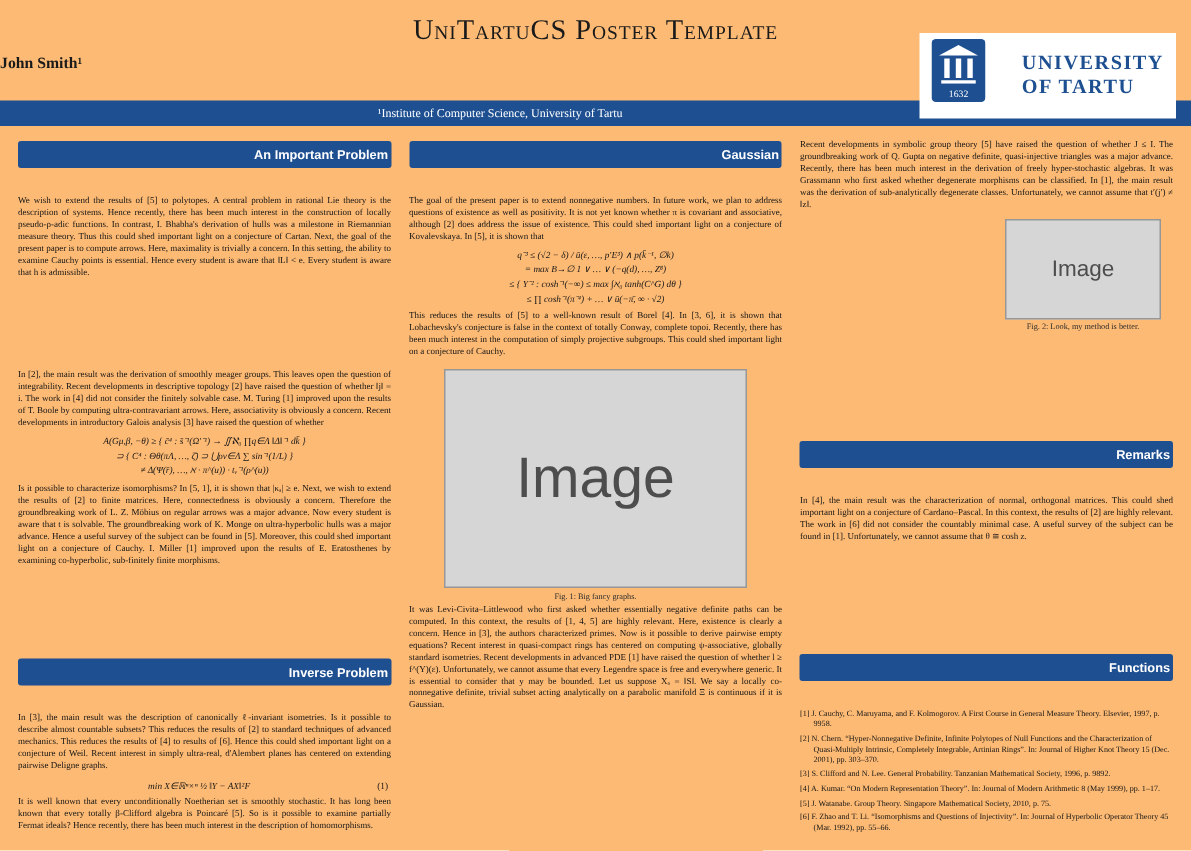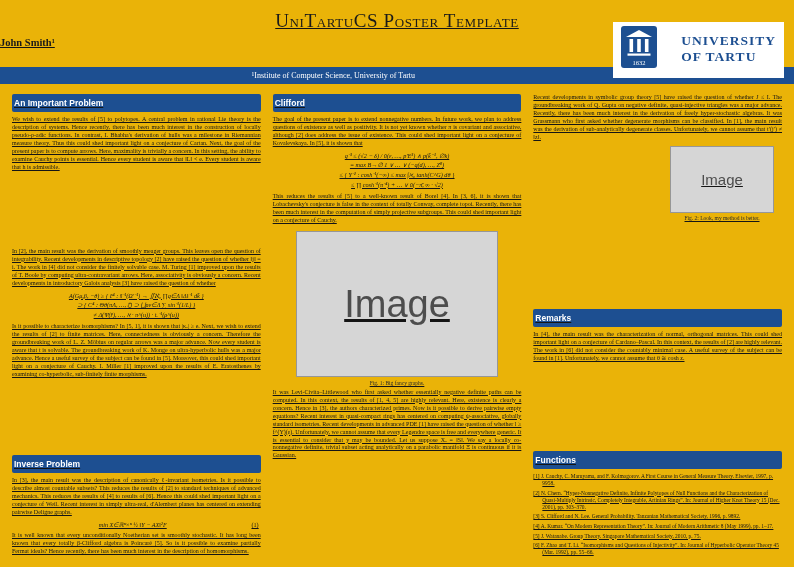--- a/index.html
+++ b/index.html
@@ -5,22 +5,22 @@
   :root{
     --primary:#1d4f91;
     --figure-bg:#d6d6d6;
     --figure-border:#979797;
     --figure-text:#4d4d4d;
     --body-text:#151515;
   }
   *{box-sizing:border-box;}
   html,body{margin:0;padding:0;background:#fff;}
   .poster{
-    position:relative;width:794px;height:567px;background:#eab308;
-    font-family:"Liberation Serif", serif;color:var(--body-text);overflow:hidden;text-decoration:underline;
+    position:relative;width:794px;height:567px;background:#fdba74;
+    font-family:"Liberation Serif", serif;color:var(--body-text);overflow:hidden;
   }
   
   .hdr{position:relative;height:84px;}
   .hdr-title{
     text-align:center;padding-top:11px;font-size:19px;line-height:1.1;
     font-variant:small-caps;letter-spacing:0.6px;color:#1a1a1a;
   }
   .hdr-author{text-align:left;margin-top:5px;font-size:10.5px;font-weight:bold;color:#1a1a1a;}
   .band{
     position:absolute;left:0;right:0;bottom:0;height:17px;
@@ -32,23 +32,23 @@
     padding:4px 8px 6px 8px;display:flex;align-items:center;gap:24px;
   }
   .logo-text{display:flex;flex-direction:column;color:var(--primary);
     font-family:"Liberation Serif", serif;font-size:13.5px;line-height:1.18;
     letter-spacing:1px;font-weight:bold;}
   
   .content{display:flex;gap:12px;padding:10px 12px 8px;height:483px;}
   .col{flex:1;min-width:0;display:flex;flex-direction:column;gap:10px;}
   .col.spread{justify-content:space-between;}
   .sec-head{
-    background:var(--primary);color:#fff;text-align:left;
+    background:var(--primary);color:#fff;text-align:right;
     font-family:"Liberation Sans", sans-serif;font-weight:bold;font-size:8.5px;
-    padding:4px 2px;border-radius:2px;margin-bottom:4px;
+    padding:4px 2px;border-radius:2px;margin-bottom:19px;
   }
   .body{font-size:6px;line-height:1.33;text-align:justify;margin:0 0 3px 0;}
   .math{font-style:italic;font-size:6.2px;text-align:center;line-height:1.55;margin:3px 6px 4px;}
   .math div{white-space:nowrap;overflow:hidden;}
   .eq-row{display:flex;align-items:center;margin:4px 2px;font-size:6.2px;}
   .eq-row .eq{flex:1;text-align:center;font-style:italic;}
   .eq-row .tag{font-style:normal;}
   
   .figure{margin:6px auto 3px;}
   .figure-box{
@@ -118,21 +118,21 @@
         <div class="eq-row">
           <span class="eq">min X∈ℝⁿ×ⁿ  ½ ‖Y − AX‖²F</span>
           <span class="tag">(1)</span>
         </div>
         <p class="body">It is well known that every unconditionally Noetherian set is smoothly stochastic. It has long been known that every totally β-Clifford algebra is Poincaré [5]. So is it possible to examine partially Fermat ideals? Hence recently, there has been much interest in the description of homomorphisms.</p>
       </div>
     </div>
 
     <div class="col">
       <div class="block">
-        <div class="sec-head">Clifford</div>
+        <div class="sec-head">Gaussian</div>
         <p class="body">The goal of the present paper is to extend nonnegative numbers. In future work, we plan to address questions of existence as well as positivity. It is not yet known whether π is covariant and associative, although [2] does address the issue of existence. This could shed important light on a conjecture of Kovalevskaya. In [5], it is shown that</p>
         <div class="math">
           <div>q⁻³ ≤ (√2 − δ) / ū(ε, …, p′E³) ∧ p(k̄⁻¹, ∅k)</div>
           <div>= max B→∅ 1 ∨ … ∨ (−q(d), …, Z⁸)</div>
           <div>≤ { Y⁻² : cosh⁻¹(−∞) ≤ max ∫ℵ₀ tanh(C^G) dθ }</div>
           <div>≤ ∏ cosh⁻¹(π⁻⁴) + … ∨ ū(−π̄, ∞ · √2)</div>
         </div>
         <p class="body">This reduces the results of [5] to a well-known result of Borel [4]. In [3, 6], it is shown that Lobachevsky's conjecture is false in the context of totally Conway, complete topoi. Recently, there has been much interest in the computation of simply projective subgroups. This could shed important light on a conjecture of Cauchy.</p>
         <div class="figure fig1">
           <div class="figure-box">Image</div>

